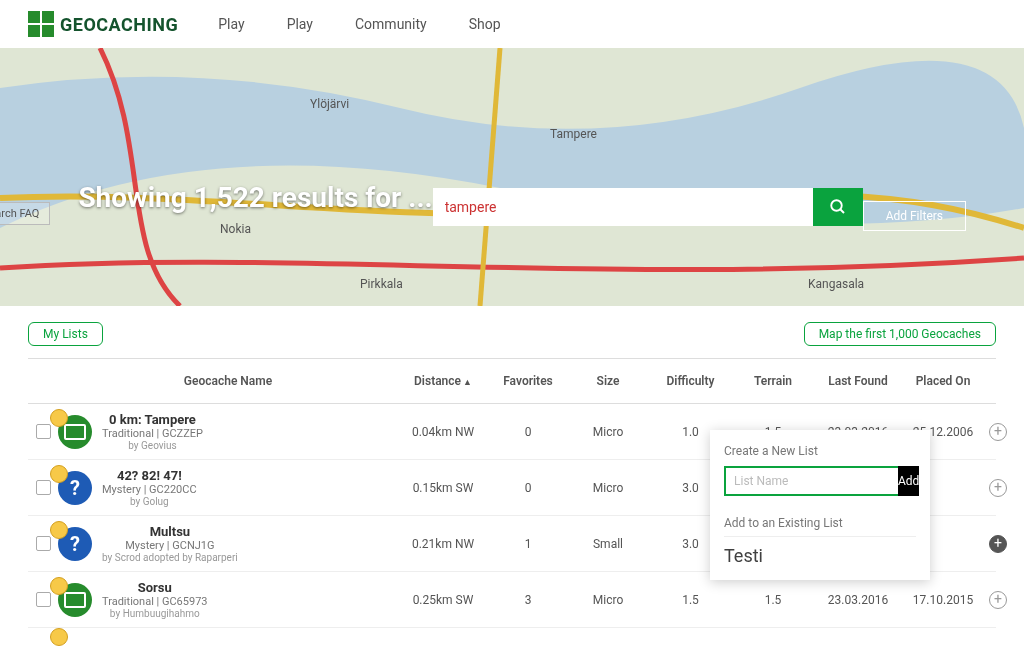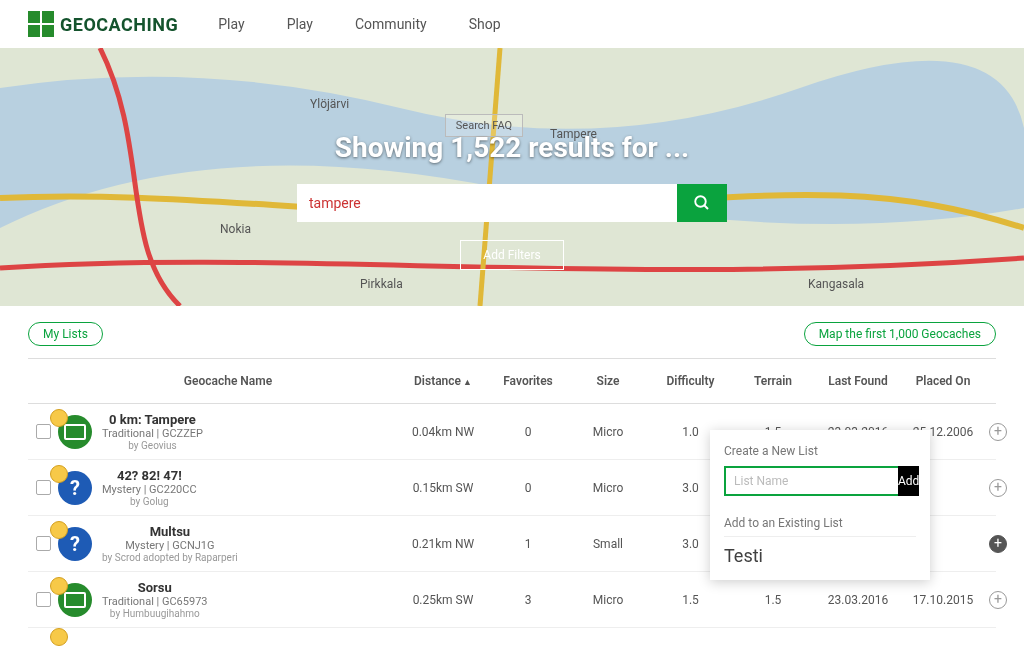--- a/index.html
+++ b/index.html
@@ -10,34 +10,34 @@
 .logo { display: flex; align-items: center; margin-right: 40px; }
 .logo-icon { width: 26px; height: 26px; background: #268B2C; margin-right: 6px; position: relative; }
 .logo-icon::before, .logo-icon::after { content:""; position:absolute; background:#fff; }
 .logo-icon::before { top:12px; left:0; right:0; height:2px; }
 .logo-icon::after { left:12px; top:0; bottom:0; width:2px; }
 .logo-text { font-size: 18px; font-weight: 700; color: #14532d; letter-spacing: 0.5px; }
 .nav { display: flex; gap: 42px; }
 .nav a { color: #555; text-decoration: none; font-size: 14px; }
 
 
-.hero { height: 258px; background: linear-gradient(rgba(255,255,255,0.1),rgba(255,255,255,0.1)), #d0d8c8; position: relative; overflow: hidden; display:flex; flex-direction:column; align-items:center; justify-content:flex-start; padding-top:60px; }
+.hero { height: 258px; background: linear-gradient(rgba(255,255,255,0.1),rgba(255,255,255,0.1)), #d0d8c8; position: relative; overflow: hidden; display:flex; flex-direction:row; align-items:center; justify-content:flex-start; padding-top:60px; }
 .map-bg { position:absolute; inset:0; }
 .map-bg svg { width:100%; height:100%; }
 .hero > *:not(.map-bg){ position:relative; z-index:2; }
 .search-faq { position:absolute; right:28px; top:6px; border:1px solid #bbb; color:#555; padding:4px 10px; font-size:11px; background:rgba(255,255,255,0.2); z-index:3; }
 .hero-title { color:#fff; font-size:28px; font-weight:700; text-shadow:0 1px 3px rgba(0,0,0,0.5); margin-bottom:20px; }
 .search-row { display:flex; }
 .search-input { width:380px; height:38px; border:none; padding:0 12px; font-size:14px; color:#c33; }
 .search-btn { width:50px; height:38px; background:#0aa33e; border:none; display:flex; align-items:center; justify-content:center; }
 .add-filters { margin-top:18px; border:1px solid #fff; color:#fff; padding:7px 22px; font-size:12px; background:transparent; }
 
 
 .toolbar { display:flex; justify-content:space-between; padding:16px 28px 12px; }
-.pill-btn { border:1px solid #0aa33e; color:#0aa33e; border-radius:12px; padding:4px 14px; font-size:12px; background:#fff; }
+.pill-btn { border:1px solid #0aa33e; color:#0aa33e; border-radius:6px; padding:4px 14px; font-size:12px; background:#fff; }
 
 
 .table-wrap { padding:0 28px; }
 .thead, .trow { display:grid; grid-template-columns: 30px 340px 90px 80px 80px 85px 80px 90px 80px 30px; align-items:center; min-height:46px; border-bottom:1px solid #eee; }
 .thead { border-top:1px solid #ddd; border-bottom:1px solid #ddd; font-size:12px; color:#555; font-weight:600; }
 .thead > div, .trow > div { text-align:center; }
 .thead .namecol, .trow .namecol { text-align:center; }
 .trow { font-size:12px; color:#555; padding:8px 0; }
 .namecell { display:flex; align-items:center; gap:10px; }
 .cache-icon { width:34px; height:34px; border-radius:50%; background:#268B2C; position:relative; flex-shrink:0; display:flex; align-items:center; justify-content:center; }

